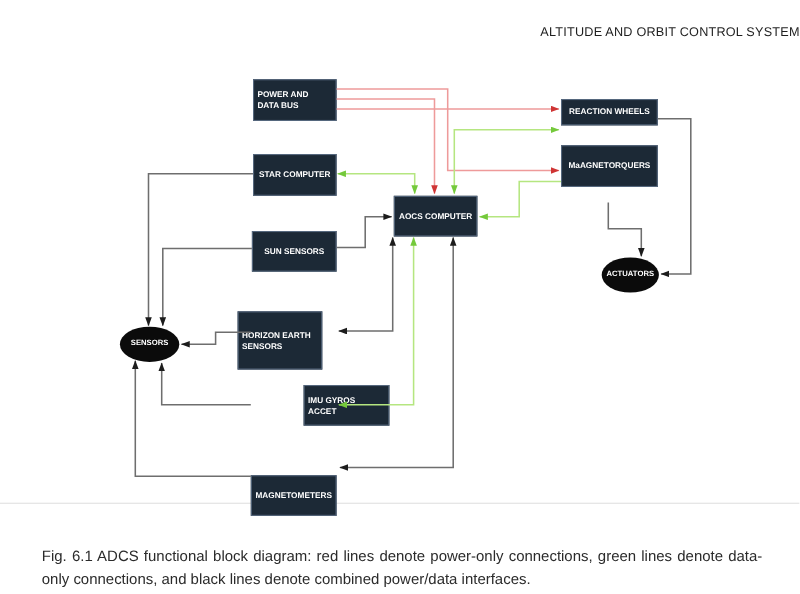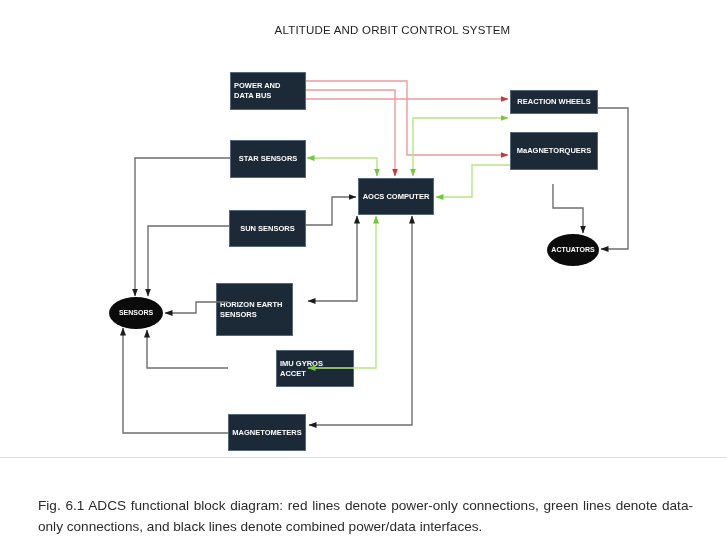--- a/index.html
+++ b/index.html
@@ -12,21 +12,21 @@
     position:relative;
     width:727px;height:540px;
     background:#ffffff;
     overflow:hidden;
     font-family:"Liberation Sans", sans-serif;
   }
   #diagram-title{
     position:absolute;
     top:24px;left:0;right:0;
     padding-left:58px;
-    text-align:center;
+    text-align:right;
     font-size:11.5px;
     letter-spacing:.2px;
     color:#1f1f1f;
   }
   .node{
     position:absolute;
     background:var(--node-fill);
     border:1px solid var(--node-border);
     color:#ffffff;
     font-size:7.5px;
@@ -47,21 +47,21 @@
   #node-pdb {left:230px;top:72px; width:76px;height:38px;}
   #node-rw  {left:510px;top:90px; width:88px;height:24px;}
   #node-mtq {left:510px;top:132px;width:88px;height:38px;}
   #node-st  {left:230px;top:140px;width:76px;height:38px;}
   #node-aocs{left:358px;top:178px;width:76px;height:37px;}
   #node-sun {left:229px;top:210px;width:77px;height:37px;}
   #node-act {left:547px;top:234px;width:52px;height:32px;}
   #node-hor {left:216px;top:283px;width:77px;height:53px;}
   #node-sen {left:109px;top:297px;width:54px;height:32px;}
   #node-imu {left:228px;top:350px;width:78px;height:37px;margin-left:48px;}
-  #node-mag {left:228px;top:414px;width:78px;height:37px;}
+  #node-mag {left:228px;top:432px;width:78px;height:37px;}
   #edge-layer{
     position:absolute;left:0;top:0;
     width:727px;height:540px;
     z-index:2;
     pointer-events:none;
   }
   #caption-divider{
     position:absolute;
     left:0;top:457px;
     width:727px;height:1px;
@@ -81,21 +81,21 @@
 </head>
 <body>
 
 <div id="page">
 
   <div id="diagram-title">ALTITUDE AND ORBIT CONTROL SYSTEM</div>
 
   <div class="node" id="node-pdb">POWER AND DATA BUS</div>
   <div class="node" id="node-rw">REACTION WHEELS</div>
   <div class="node" id="node-mtq">MaAGNETORQUERS</div>
-  <div class="node" id="node-st">STAR SENSORS</div>
+  <div class="node" id="node-st">STAR COMPUTER</div>
   <div class="node" id="node-aocs">AOCS COMPUTER</div>
   <div class="node" id="node-sun">SUN SENSORS</div>
   <div class="node ellipse" id="node-act">ACTUATORS</div>
   <div class="node" id="node-hor">HORIZON EARTH SENSORS</div>
   <div class="node ellipse" id="node-sen">SENSORS</div>
   <div class="node" id="node-imu">IMU GYROS ACCET</div>
   <div class="node" id="node-mag">MAGNETOMETERS</div>
 
   <svg id="edge-layer" viewBox="0 0 727 540">
     <defs id="edge-defs">

